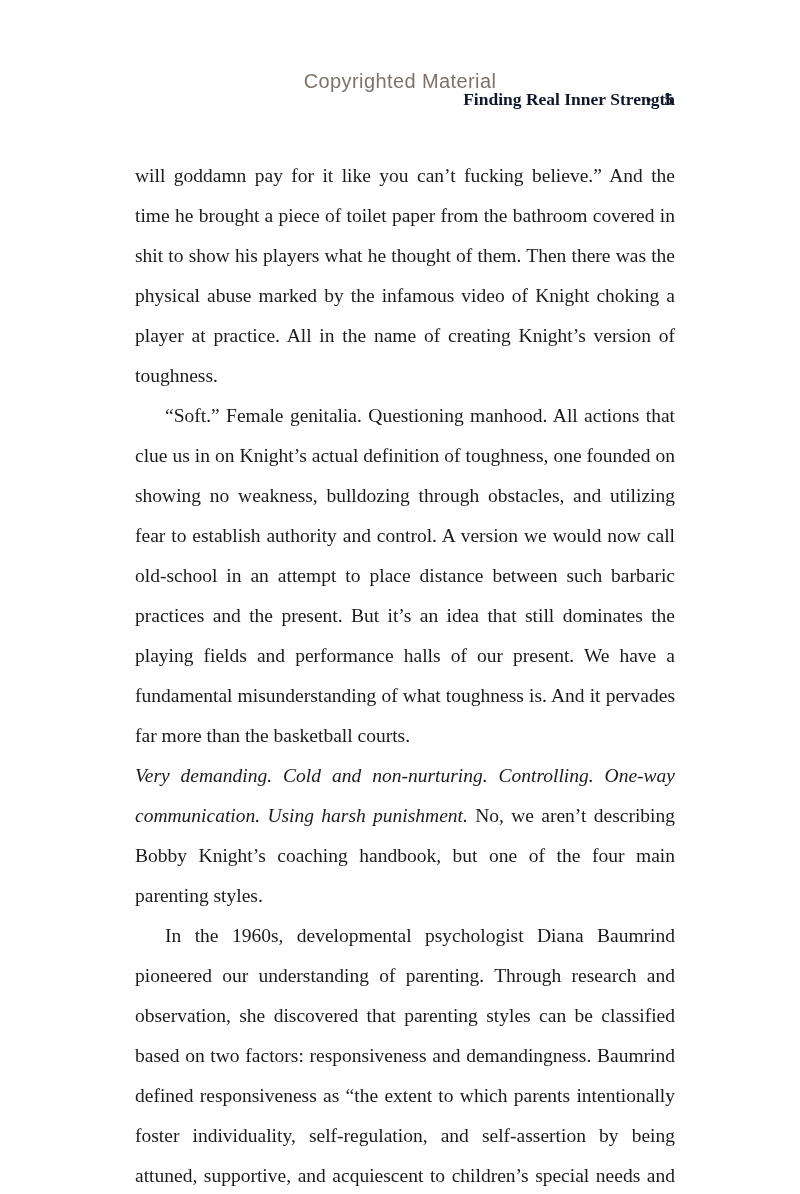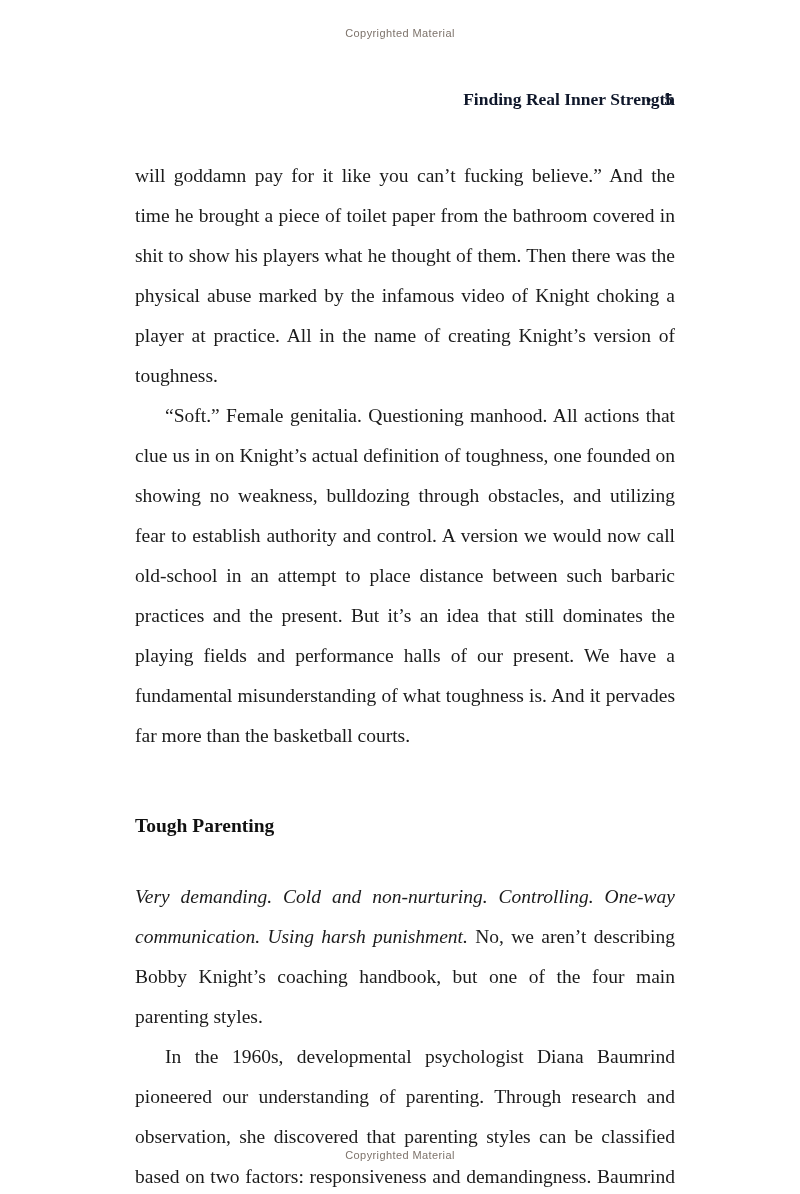--- a/index.html
+++ b/index.html
@@ -12,23 +12,24 @@
     background: #ffffff;
     font-family: "Liberation Serif", serif;
     overflow: hidden;
   }
   .copyright {
     position: absolute;
     left: 0;
     width: 100%;
     text-align: center;
     font-family: "Liberation Sans", sans-serif;
-    font-size: 11px;
+    font-size: 20px;
     color: #7d736b;
     letter-spacing: 0.4px;
+    margin-top: 43px;
   }
   .copyright.top { top: 27px; }
   .copyright.bottom { top: 1149px; }
   .running-head {
     position: absolute;
     top: 89px;
     left: 135px;
     width: 540px;
     text-align: right;
     font-size: 17.5px;
@@ -77,21 +78,20 @@
       <span class="bullet">•</span><span>5</span>
     </span>
   </div>
 
   <div class="body-text">
 
     <p class="para">will goddamn pay for it like you can’t fucking believe.” And the time he brought a piece of toilet paper from the bathroom covered in shit to show his players what he thought of them. Then there was the physical abuse marked by the infamous video of Knight choking a player at practice. All in the name of creating Knight’s version of toughness.</p>
 
     <p class="para indent">“Soft.” Female genitalia. Questioning manhood. All actions that clue us in on Knight’s actual definition of toughness, one founded on showing no weakness, bulldozing through obstacles, and utilizing fear to establish authority and control. A version we would now call old-school in an attempt to place distance between such barbaric practices and the present. But it’s an idea that still dominates the playing fields and performance halls of our present. We have a fundamental misunderstanding of what toughness is. And it pervades far more than the basketball courts.</p>
 
-    <h2 class="section-heading">Tough Parenting</h2>
 
     <p class="para"><em>Very demanding. Cold and non-nurturing. Controlling. One-way communication. Using harsh punishment.</em> <span>No, we aren’t describing Bobby Knight’s coaching handbook, but one of the four main parenting styles.</span></p>
 
     <p class="para indent">In the 1960s, developmental psychologist Diana Baumrind pioneered our understanding of parenting. Through research and observation, she discovered that parenting styles can be classified based on two factors: responsiveness and demandingness. Baumrind defined responsiveness as “the extent to which parents intentionally foster individuality, self-regulation, and self-assertion by being attuned, supportive, and acquiescent to children’s special needs and demands.” In other words, how well do parents respond</p>
 
   </div>
 
   <div class="copyright bottom">Copyrighted Material</div>
 
 </div>

